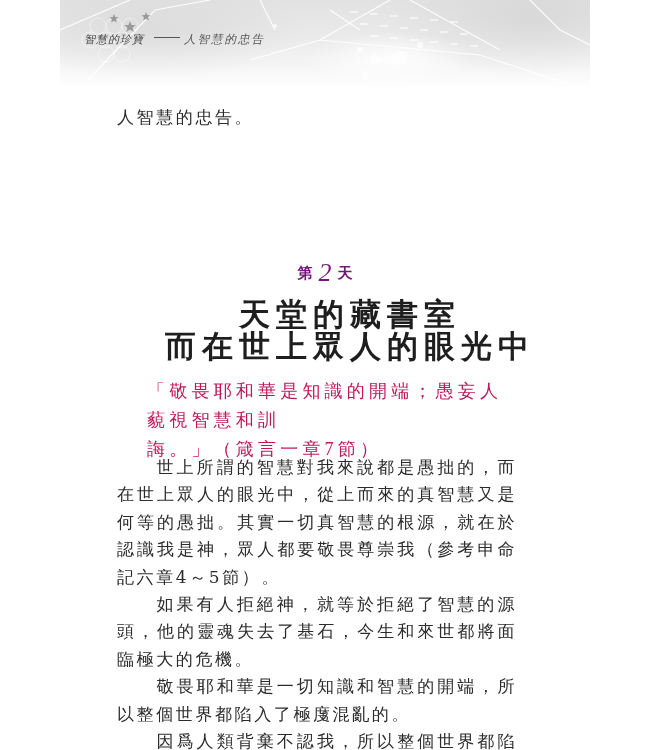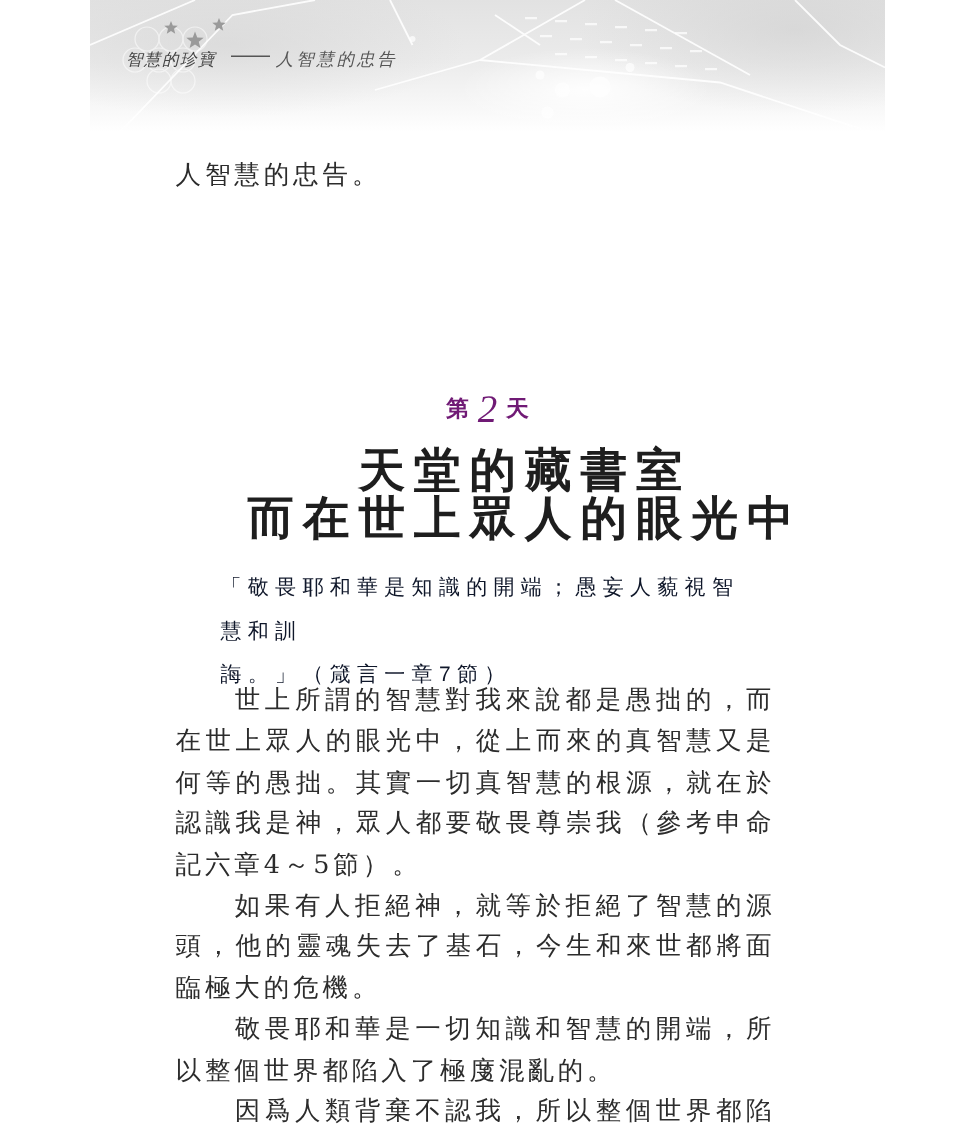--- a/index.html
+++ b/index.html
@@ -66,22 +66,22 @@
     font-family: "DejaVu Serif", serif; font-weight: bold; color: #1e1e1e;
   }
   .chapter-title .line {
     display: block; font-size: 31px; letter-spacing: 6px; line-height: 32px;
     padding-left: 6px;
     margin-left: 44px;
   }
 
   .scripture {
     position: absolute; left: 147px; top: 377px; width: 360px;
-    font-family: Liberation Sans, sans-serif; font-size: 14px;
-    letter-spacing: 4.2px; line-height: 29px; color: #0f172a;
+    font-family: Liberation Serif, serif; font-size: 18px;
+    letter-spacing: 4.2px; line-height: 29px; color: #be185d;
   }
 
   .page-number {
     position: absolute; left: 0; width: 650px; top: 709px; text-align: center;
     font-family: "Liberation Serif", serif; font-size: 14px; color: #333;
   }
 </style>
 </head>
 <body>
 

